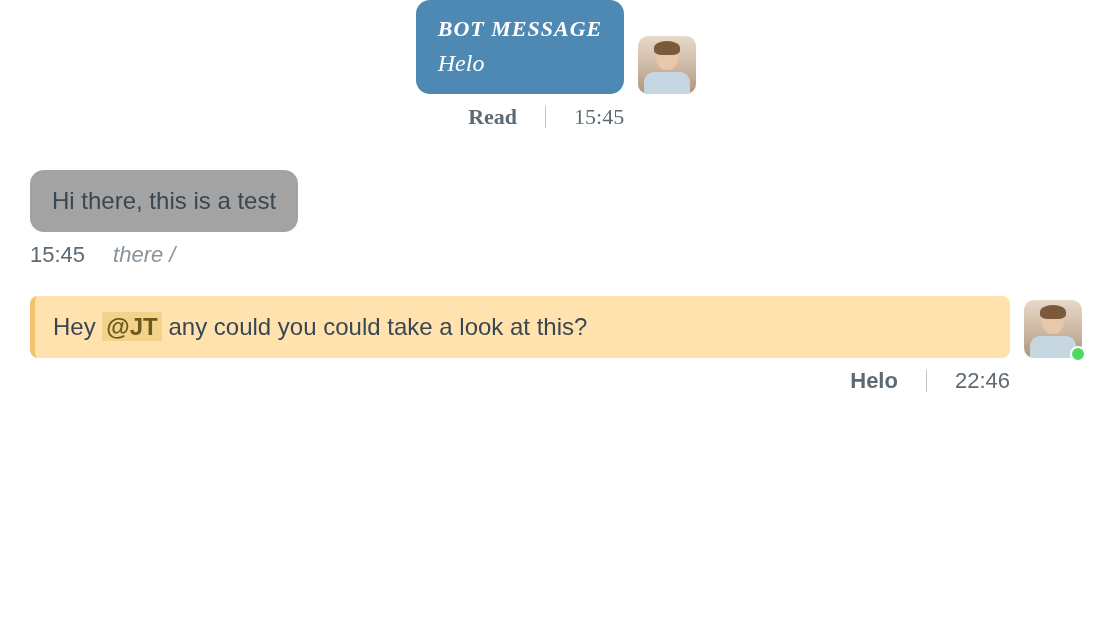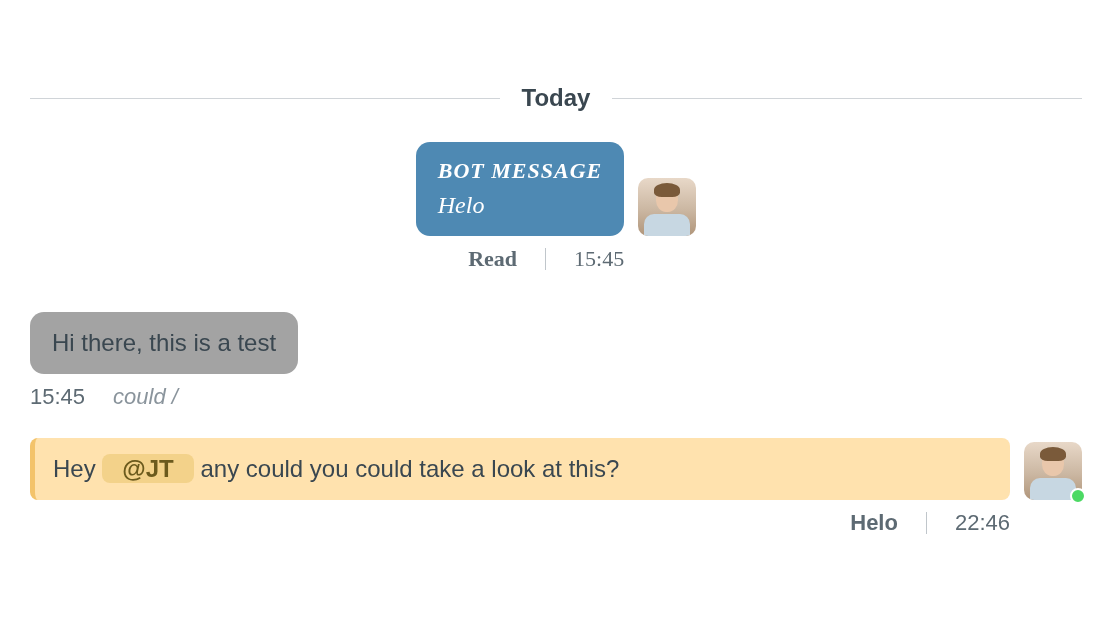--- a/index.html
+++ b/index.html
@@ -127,22 +127,22 @@
     color: #3a4750;
     border-left: 5px solid #f3c36b;
     border-radius: 8px;
     padding: 14px 18px;
     width: 100%;
   }
   .mention {
     background: #f3d28a;
     color: #6b5a1d;
     font-weight: 700;
-    padding: 1px 20px;
-    border-radius: 8px;
+    padding: 1px 4px;
+    border-radius: 0;
   }
 
   
   .meta {
     margin-top: 10px;
     font-size: 22px;
     color: #6e7a82;
     display: flex;
     align-items: center;
     gap: 28px;
@@ -165,25 +165,20 @@
   }
   .note-row .msg-col { flex: 1; }
   .note-row .avatar-wrap { margin-bottom: 0; align-self: flex-start; margin-top: 4px; }
   .note-meta { align-self: flex-end; }
 </style>
 </head>
 <body>
 
 <div class="container">
 
-  <div class="date-separator">
-    <div class="line"></div>
-    <div class="label">Today</div>
-    <div class="line"></div>
-  </div>
 
   <div class="row right">
     <div class="msg-col right-align">
       <div class="bubble blue">
         <span class="bot-label">BOT MESSAGE</span>
         <span>Helo</span>
       </div>
       <div class="meta">
         <span class="status">Read</span>
         <span class="divider"></span>
@@ -198,21 +193,21 @@
   </div>
 
   <div class="row left" style="margin-top:40px;">
     <div class="msg-col left-align">
       <div class="bubble gray">
         <span>Hi there, this is a test</span>
       </div>
       <div class="meta left">
         <span class="time">15:45</span>
         <span class="from">
-          <span>could</span>
+          <span>there</span>
           <span>/</span>
         </span>
       </div>
     </div>
   </div>
 
   <div class="note-row">
     <div class="msg-col full">
       <div class="bubble note">
         <span>Hey </span><span class="mention">@JT</span><span> any could you could take a look at this?</span>

